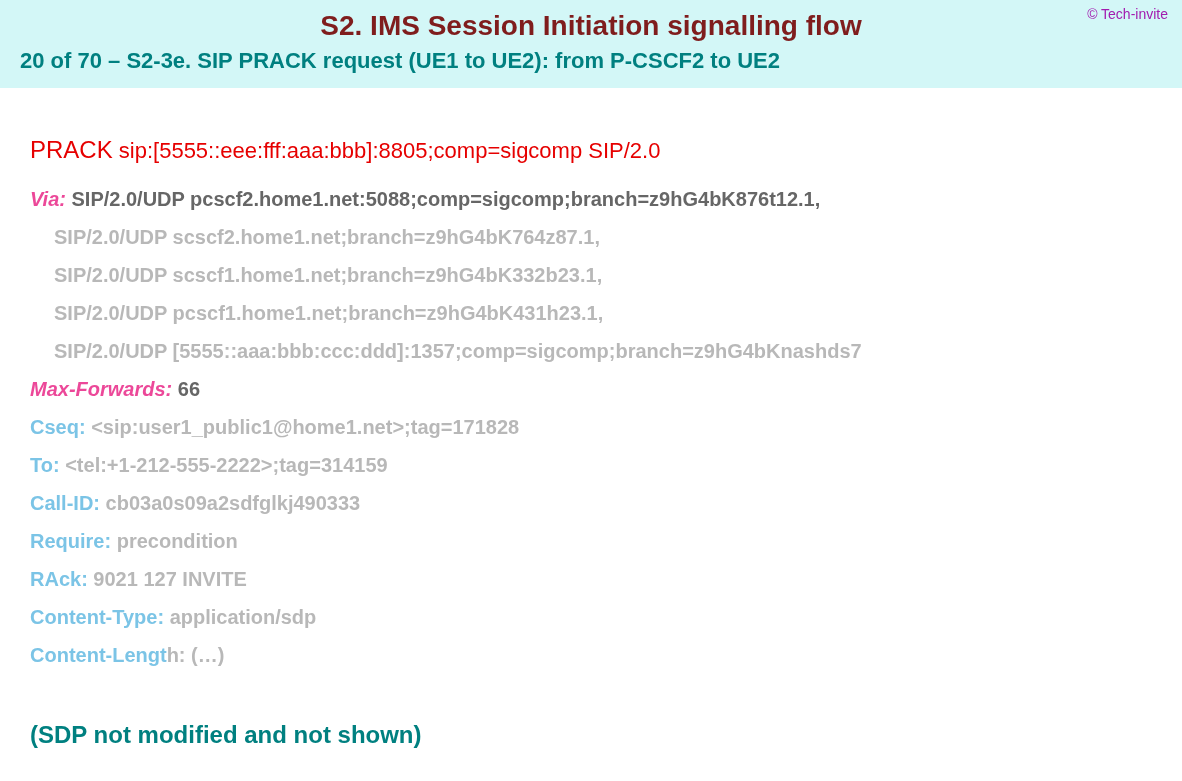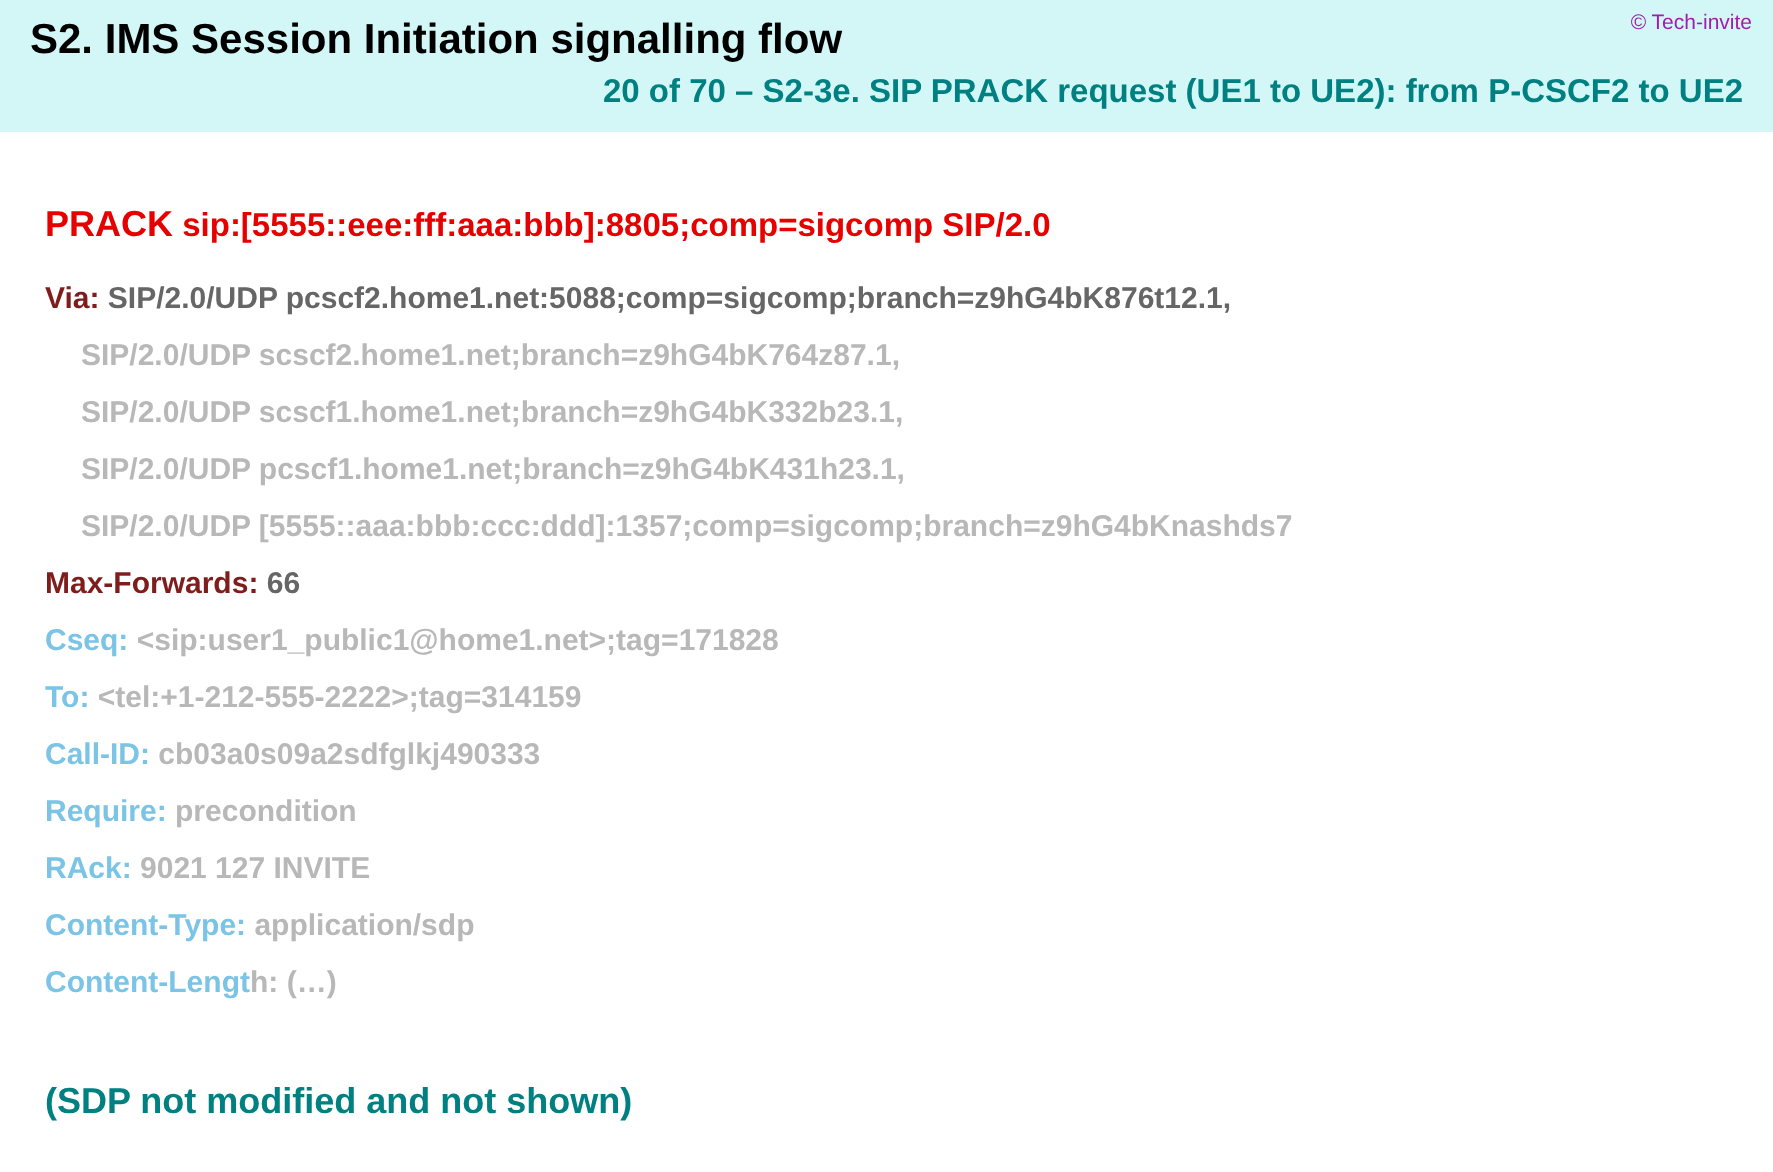--- a/index.html
+++ b/index.html
@@ -16,51 +16,53 @@
     position: relative;
   }
   .copyright {
     position: absolute;
     top: 6px;
     right: 14px;
     color: #a21caf;
     font-size: 14px;
   }
   .title {
-    color: #000000;
+    text-align: center;
+    color: #7f1d1d;
     font-size: 28px;
     font-weight: bold;
     margin-bottom: 6px;
   }
   .subtitle {
-    text-align: right;
+    text-align: left;
     color: #008080;
     font-size: 22px;
     font-weight: bold;
   }
   .content {
     padding: 40px 30px 20px 30px;
     font-size: 20px;
     line-height: 1.8;
   }
   .request-line {
-    font-weight: bold;
+    font-weight: normal;
     color: #e60000;
     font-size: 22px;
     margin-bottom: 10px;
   }
   .method {
     font-size: 24px;
   }
   .hdr-row {
     margin-bottom: 2px;
   }
   .hdr-name-dark {
-    color: #7f1d1d;
+    color: #ec4899;
     font-weight: bold;
+    font-style: italic;
   }
   .hdr-name-light {
     color: #7bc4e6;
     font-weight: bold;
   }
   .hdr-val-dark {
     color: #666666;
     font-weight: bold;
   }
   .hdr-val-light {

